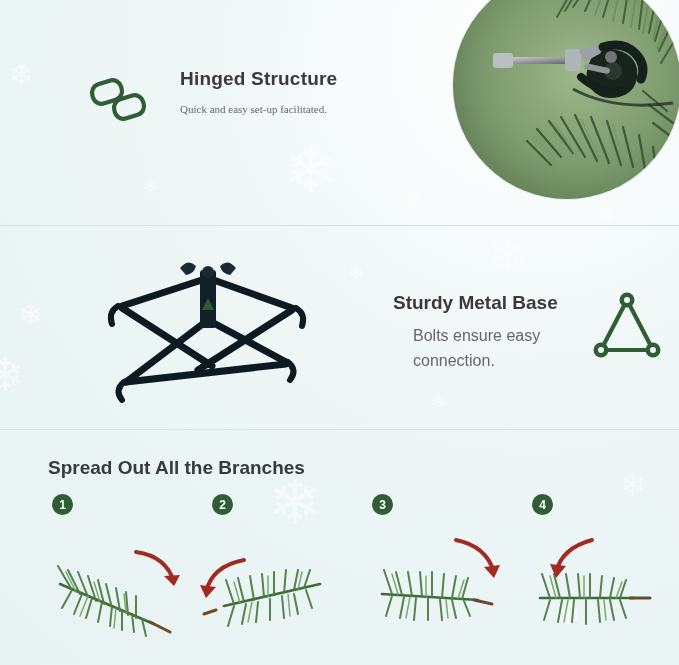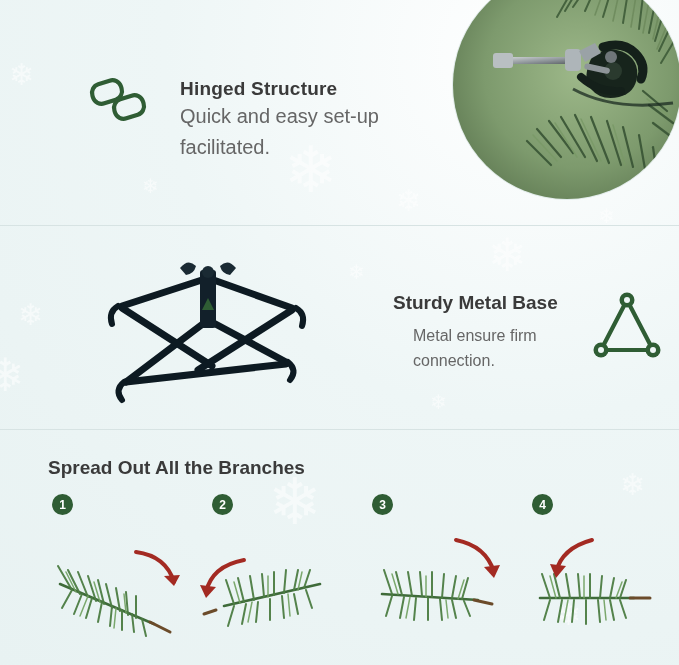--- a/index.html
+++ b/index.html
@@ -31,25 +31,25 @@
     position:absolute;left:0;width:679px;height:1px;background:#d7e3e3;
   }
   .divider.d1{top:225px;}
   .divider.d2{top:429px;}
 
   
   .sec1{position:absolute;left:0;top:0;width:679px;height:225px;}
   .chain-icon{position:absolute;left:88px;top:76px;width:62px;height:48px;}
   .s1-title{
     position:absolute;left:180px;top:68px;
-    font-size:19px;font-weight:bold;color:#3a3a3a;letter-spacing:.2px;margin-top:10px;
+    font-size:19px;font-weight:bold;color:#3a3a3a;letter-spacing:.2px;
   }
   .s1-desc{
     position:absolute;left:180px;top:101px;width:230px;
-    font-size:20px;color:#666;line-height:1.55;
+    font-size:11px;color:#666;line-height:1.55;font-family:Liberation Serif, serif;
   }
   .circle-photo{
     position:absolute;left:452px;top:-30px;width:228px;height:228px;
     border-radius:50%;overflow:hidden;border:1px solid #e2ecec;
     background:#d9e6d7;
   }
 
   
   .sec2{position:absolute;left:16px;top:226px;width:679px;height:203px;}
   .stand-wrap{position:absolute;left:44px;top:20px;width:260px;height:165px;}
@@ -236,21 +236,21 @@
         <g fill="#1a2a33">
           <path d="M120 22 q8 -10 16 -2 q-2 8 -10 9 z"></path>
           <path d="M176 22 q-8 -10 -16 -2 q2 8 10 9 z"></path>
           <circle cx="148" cy="26" r="6"></circle>
         </g>
         <polygon points="148,52 142,64 154,64" fill="#2f5d34"></polygon>
       </svg>
     </div>
 
     <div class="s2-title">Sturdy Metal Base</div>
-    <div class="s2-desc">Metal ensure firm connection.</div>
+    <div class="s2-desc">Bolts ensure easy connection.</div>
 
     <svg class="tri-icon" viewBox="0 0 78 78">
       <g fill="none" stroke="#2f5d34" stroke-width="4.2" stroke-linecap="round" stroke-linejoin="round">
         <path d="M39 12 L65 62 L13 62 Z"></path>
       </g>
       <g fill="#2f5d34">
         <circle cx="39" cy="12" r="7.5"></circle>
         <circle cx="65" cy="62" r="7.5"></circle>
         <circle cx="13" cy="62" r="7.5"></circle>
       </g>

